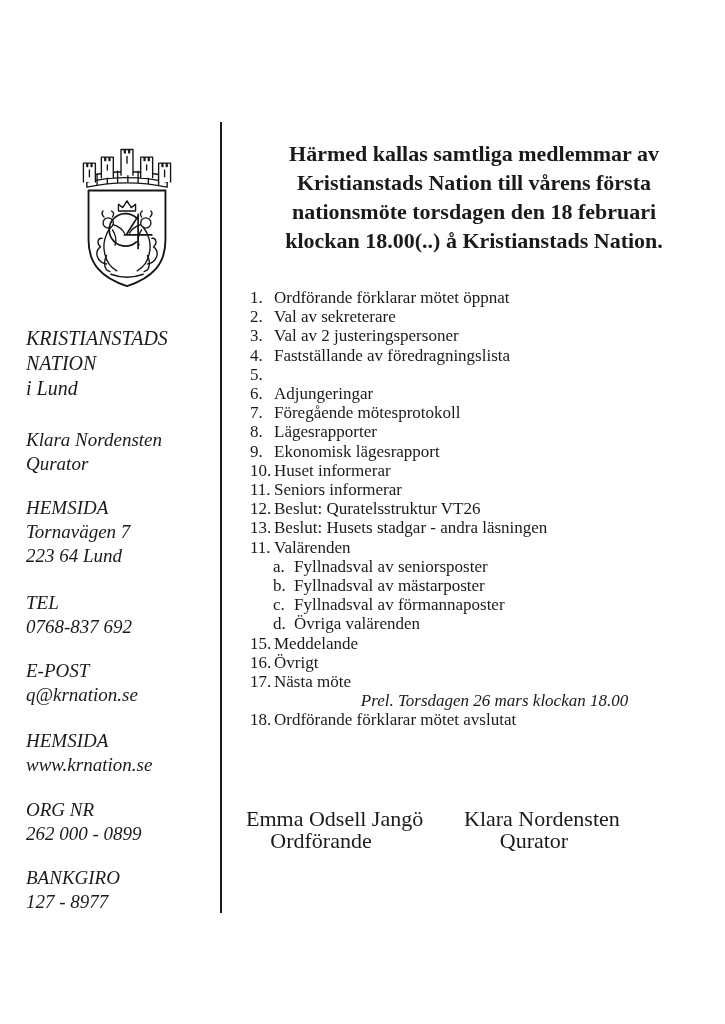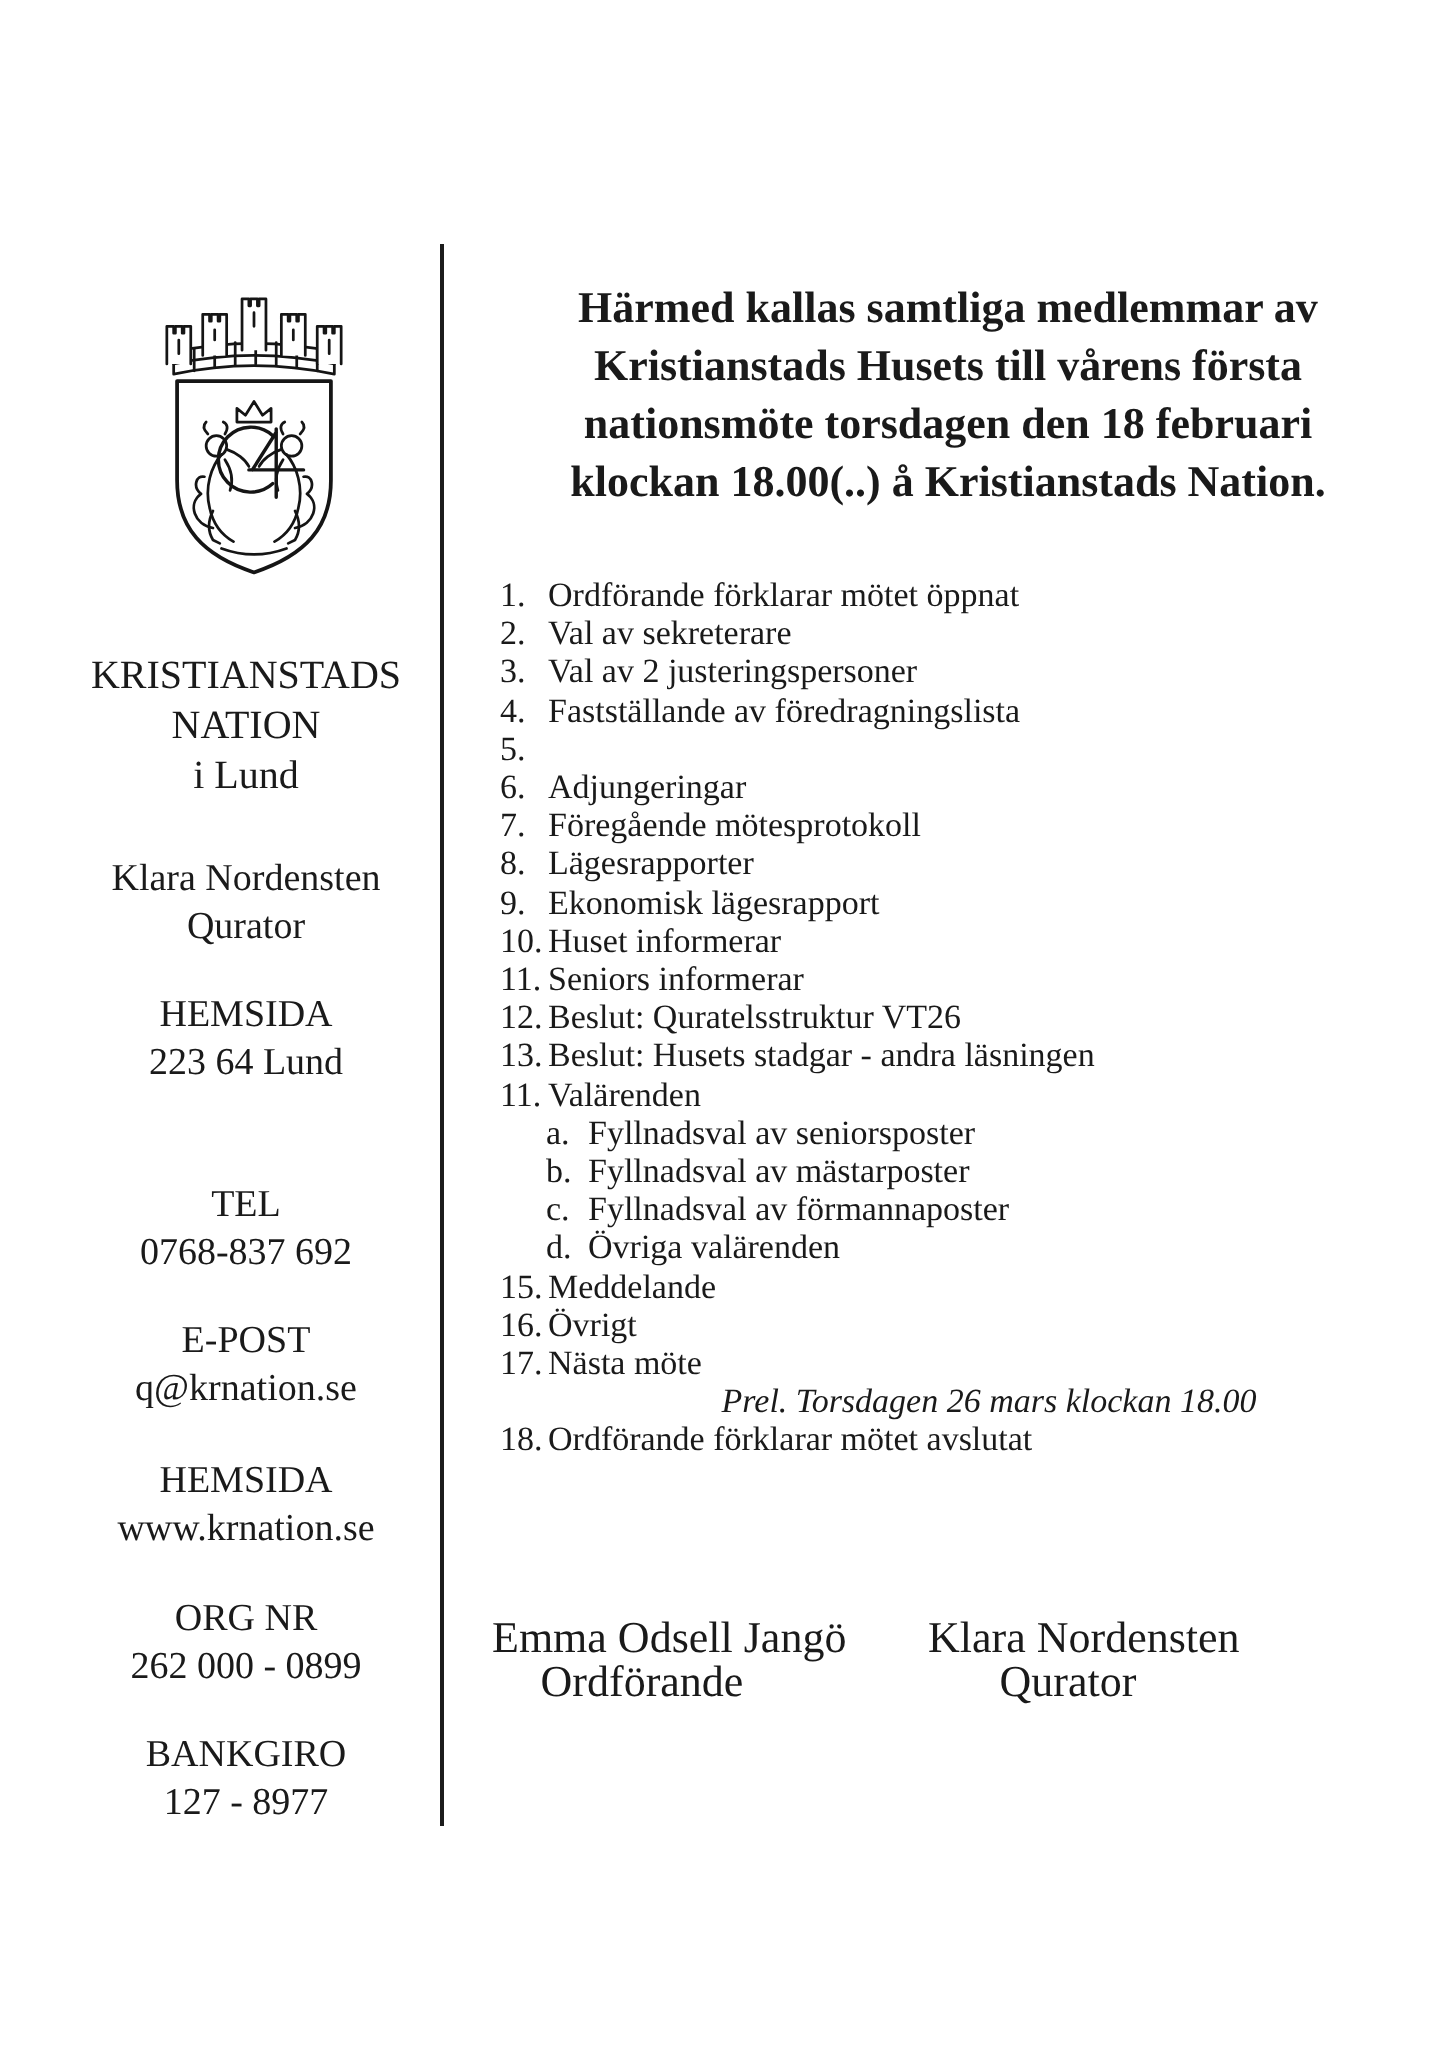--- a/index.html
+++ b/index.html
@@ -16,21 +16,21 @@
   .divider{
     position:absolute;left:220px;top:122px;
     width:2px;height:791px;background:#1c1c1c;
   }
   
   .crest{position:absolute;left:80px;top:144px;width:94px;height:146px;}
   .crest svg{width:100%;height:100%;}
   
   .side-block{
     position:absolute;left:26px;width:194px;
-    text-align:center;
+    font-style:italic;
   }
   .org-line{font-size:20px;line-height:25px;white-space:nowrap;}
   .side-label{font-size:19px;line-height:24px;white-space:nowrap;}
   .side-line{font-size:19px;line-height:24px;white-space:nowrap;}
   
   .heading{
     position:absolute;left:236px;top:139px;width:476px;
     text-align:center;font-weight:bold;
     font-size:22px;line-height:29px;
   }
@@ -109,20 +109,21 @@
     <div class="org-line">i Lund</div>
   </div>
 
   <div class="side-block" style="top:428px">
     <div class="side-line">Klara Nordensten</div>
     <div class="side-line">Qurator</div>
   </div>
 
   <div class="side-block" style="top:496px">
     <div class="side-label">HEMSIDA</div>
+    <div class="side-line">Tornavägen 7</div>
     <div class="side-line">223 64 Lund</div>
   </div>
 
   <div class="side-block" style="top:591px">
     <div class="side-label">TEL</div>
     <div class="side-line">0768-837 692</div>
   </div>
 
   <div class="side-block" style="top:659px">
     <div class="side-label">E-POST</div>
@@ -141,21 +142,21 @@
 
   <div class="side-block" style="top:866px">
     <div class="side-label">BANKGIRO</div>
     <div class="side-line">127 - 8977</div>
   </div>
 
   <div class="divider"></div>
 
   <div class="heading">
     <div>Härmed kallas samtliga medlemmar av</div>
-    <div>Kristianstads Husets till vårens första</div>
+    <div>Kristianstads Nation till vårens första</div>
     <div>nationsmöte torsdagen den 18 februari</div>
     <div>klockan 18.00(..) å Kristianstads Nation.</div>
   </div>
 
   <div class="agenda">
     <div class="row">
         <span class="num">1.</span>
         <span>Ordförande förklarar mötet öppnat</span>
       </div>
     <div class="row">

